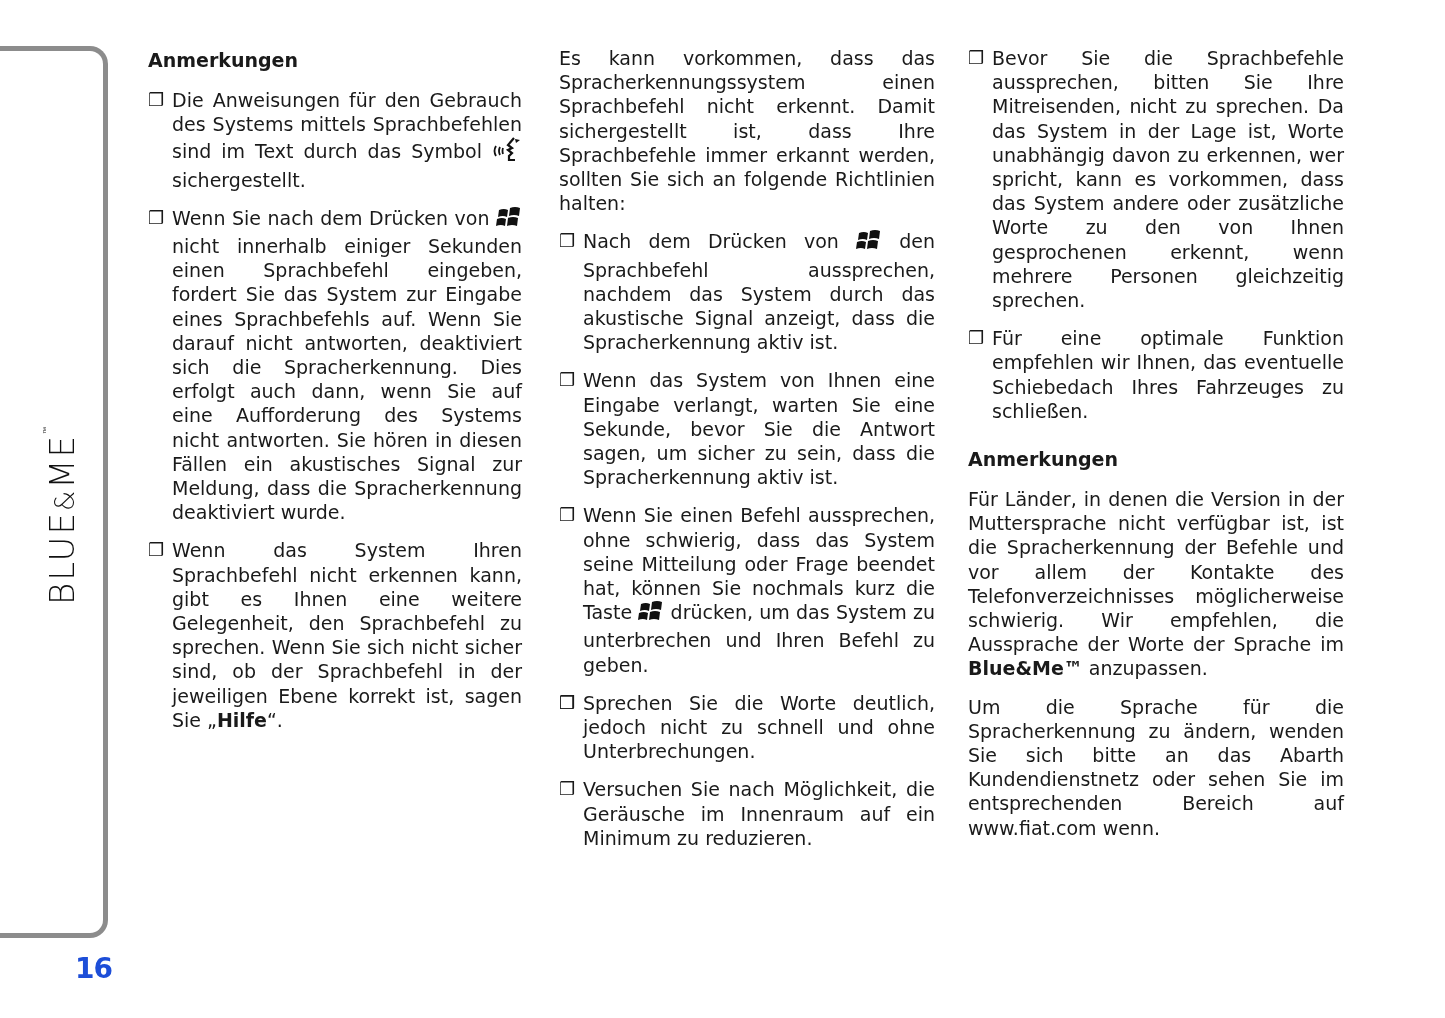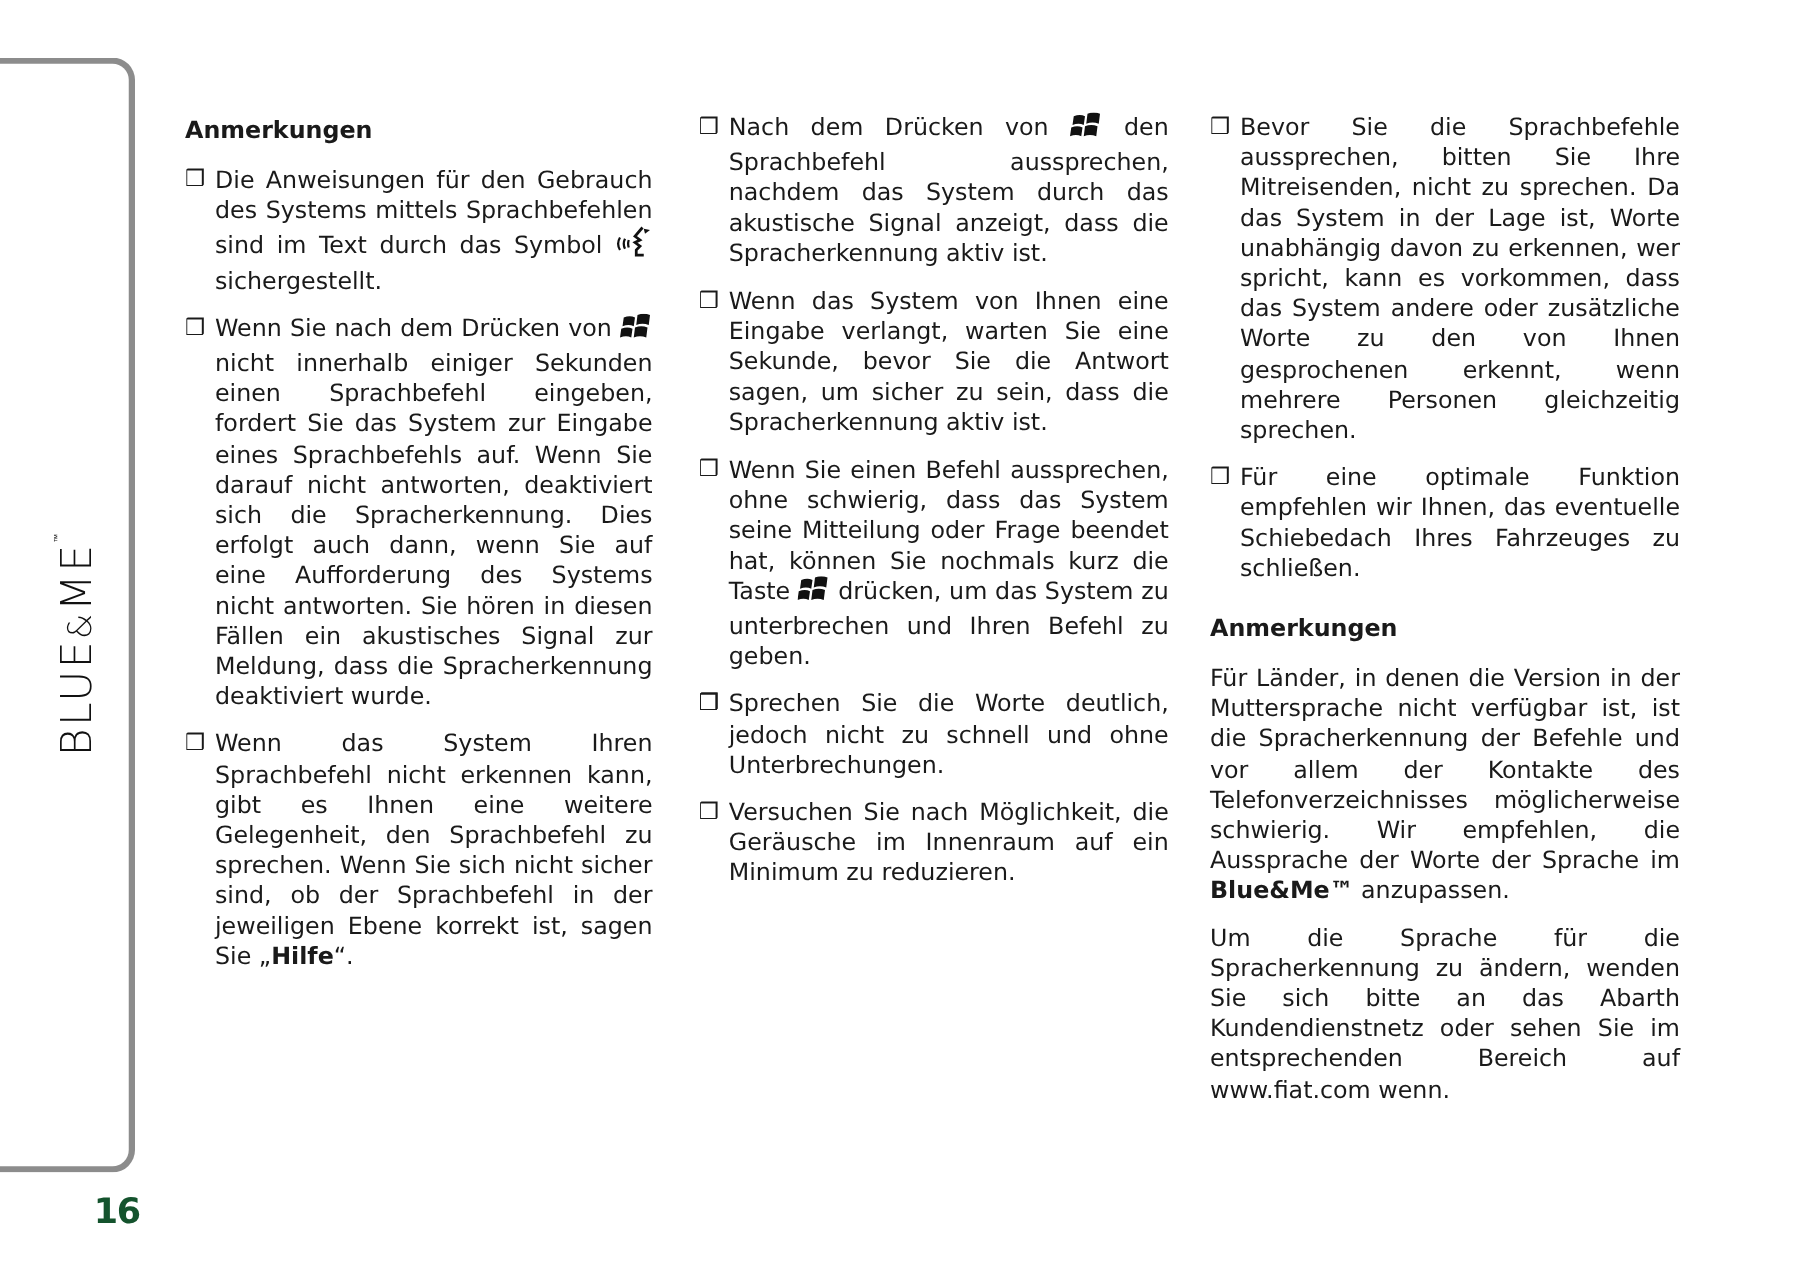--- a/index.html
+++ b/index.html
@@ -6,22 +6,22 @@
   body { width: 1445px; height: 1018px; position: relative; overflow: hidden;
          font-family: "DejaVu Sans", sans-serif; color: #1a1a1a; }
   .tab-frame { position: absolute; left: -20px; top: 46px; width: 128px; height: 892px;
                border: 5px solid #8c8c8c; border-radius: 0 18px 18px 0; border-left: none; box-sizing: border-box; }
   .logo { position: absolute; left: 42px; top: 605px; transform-origin: 0 0; transform: rotate(-90deg);
           font-family: "DejaVu Sans", sans-serif; font-size: 34px; letter-spacing: 2px; color: #111;
           white-space: nowrap; font-weight: 300; }
   .logo .amp { font-size: 26px; }
   .logo .tm { font-size: 7px; vertical-align: top; }
   .page-number { position: absolute; left: 75px; top: 952px; font-family: "DejaVu Sans", sans-serif;
-                 font-weight: bold; font-size: 28px; color: #14532d; letter-spacing: -1px; }
-  .col { position: absolute; top: 46px; font-size: 19px; line-height: 24.2px; margin-top: 44px; }
+                 font-weight: bold; font-size: 28px; color: #1d4ed8; letter-spacing: -1px; }
+  .col { position: absolute; top: 46px; font-size: 19px; line-height: 24.2px; }
   .col1 { left: 148px; width: 374px; }
   .col2 { left: 559px; width: 376px; }
   .col3 { left: 968px; width: 376px; }
   h2 { font-size: 19px; font-weight: bold; margin: 0 0 14px 0; line-height: 28px; }
   p { margin: 0 0 14px 0; text-align: justify; }
   ul { list-style: none; margin: 0; padding: 0; }
   li { position: relative; padding-left: 24px; margin: 0 0 14px 0; text-align: justify; }
   .bullet { position: absolute; left: 0; top: 0; font-size: 18px; }
   .ico { display: inline-block; vertical-align: -4px; }
   b { font-weight: bold; }
@@ -52,20 +52,21 @@
           </svg></span><span> nicht innerhalb einiger Sekunden einen Sprachbefehl eingeben, fordert Sie das System zur Eingabe eines Sprachbefehls auf. Wenn Sie darauf nicht antworten, deaktiviert sich die Spracherkennung. Dies erfolgt auch dann, wenn Sie auf eine Aufforderung des Systems nicht antworten. Sie hören in diesen Fällen ein akustisches Signal zur Meldung, dass die Spracherkennung deaktiviert wurde.</span>
     </li>
     <li>
       <span class="bullet">❒</span>
       <span>Wenn das System Ihren Sprachbefehl nicht erkennen kann, gibt es Ihnen eine weitere Gelegenheit, den Sprachbefehl zu sprechen. Wenn Sie sich nicht sicher sind, ob der Sprachbefehl in der jeweiligen Ebene korrekt ist, sagen Sie „</span><b>Hilfe</b><span>“.</span>
     </li>
   </ul>
 </div>
 
 <div class="col col2">
+  <p>Es kann vorkommen, dass das Spracherkennungssystem einen Sprachbefehl nicht erkennt. Damit sichergestellt ist, dass Ihre Sprachbefehle immer erkannt werden, sollten Sie sich an folgende Richtlinien halten:</p>
   <ul>
     <li>
       <span class="bullet">❒</span>
       <span>Nach dem Drücken von </span><span class="ico"><svg width="26" height="22" viewBox="0 0 26 22">
             <path d="M3 3 q5 -2 9 0 l-1 7 q-4 -2 -9 0 z M14 1 q5 -2 10 0 l-1 8 q-5 -2 -10 0 z M1 12 q5 -2 9 0 l-1 7 q-4 -2 -9 0 z M12 11 q5 -2 10 0 l-1 8 q-5 -2 -10 0 z" fill="#111"></path>
           </svg></span><span> den Sprachbefehl aussprechen, nachdem das System durch das akustische Signal anzeigt, dass die Spracherkennung aktiv ist.</span>
     </li>
     <li>
       <span class="bullet">❒</span>
       <span>Wenn das System von Ihnen eine Eingabe verlangt, warten Sie eine Sekunde, bevor Sie die Antwort sagen, um sicher zu sein, dass die Spracherkennung aktiv ist.</span>

